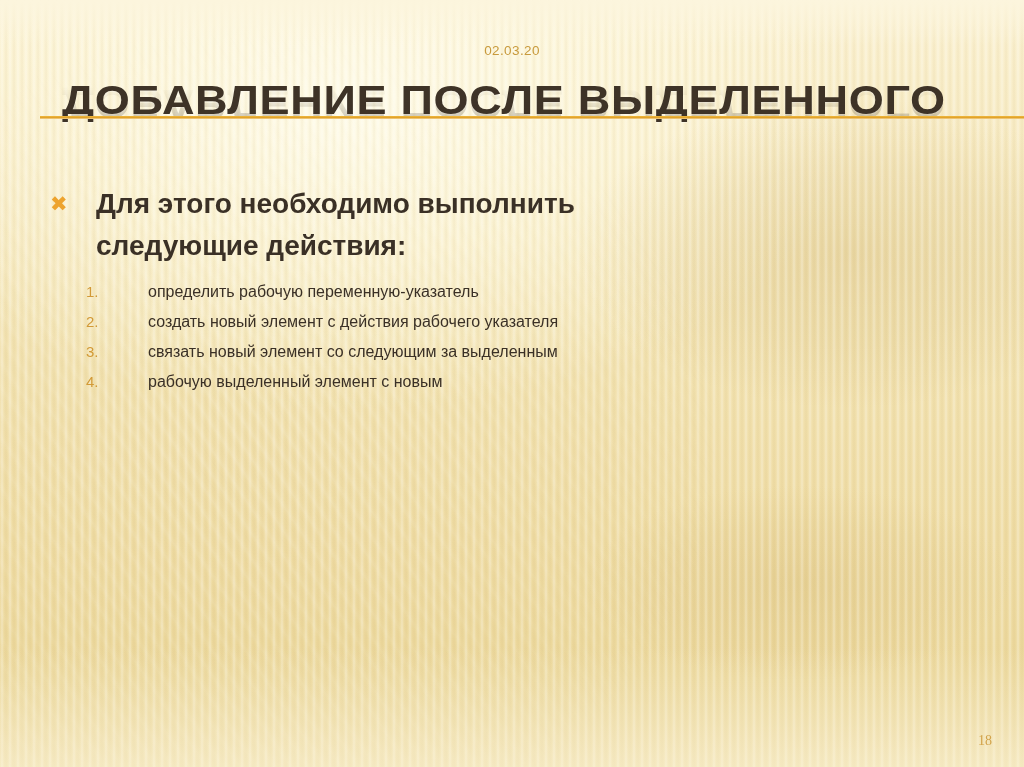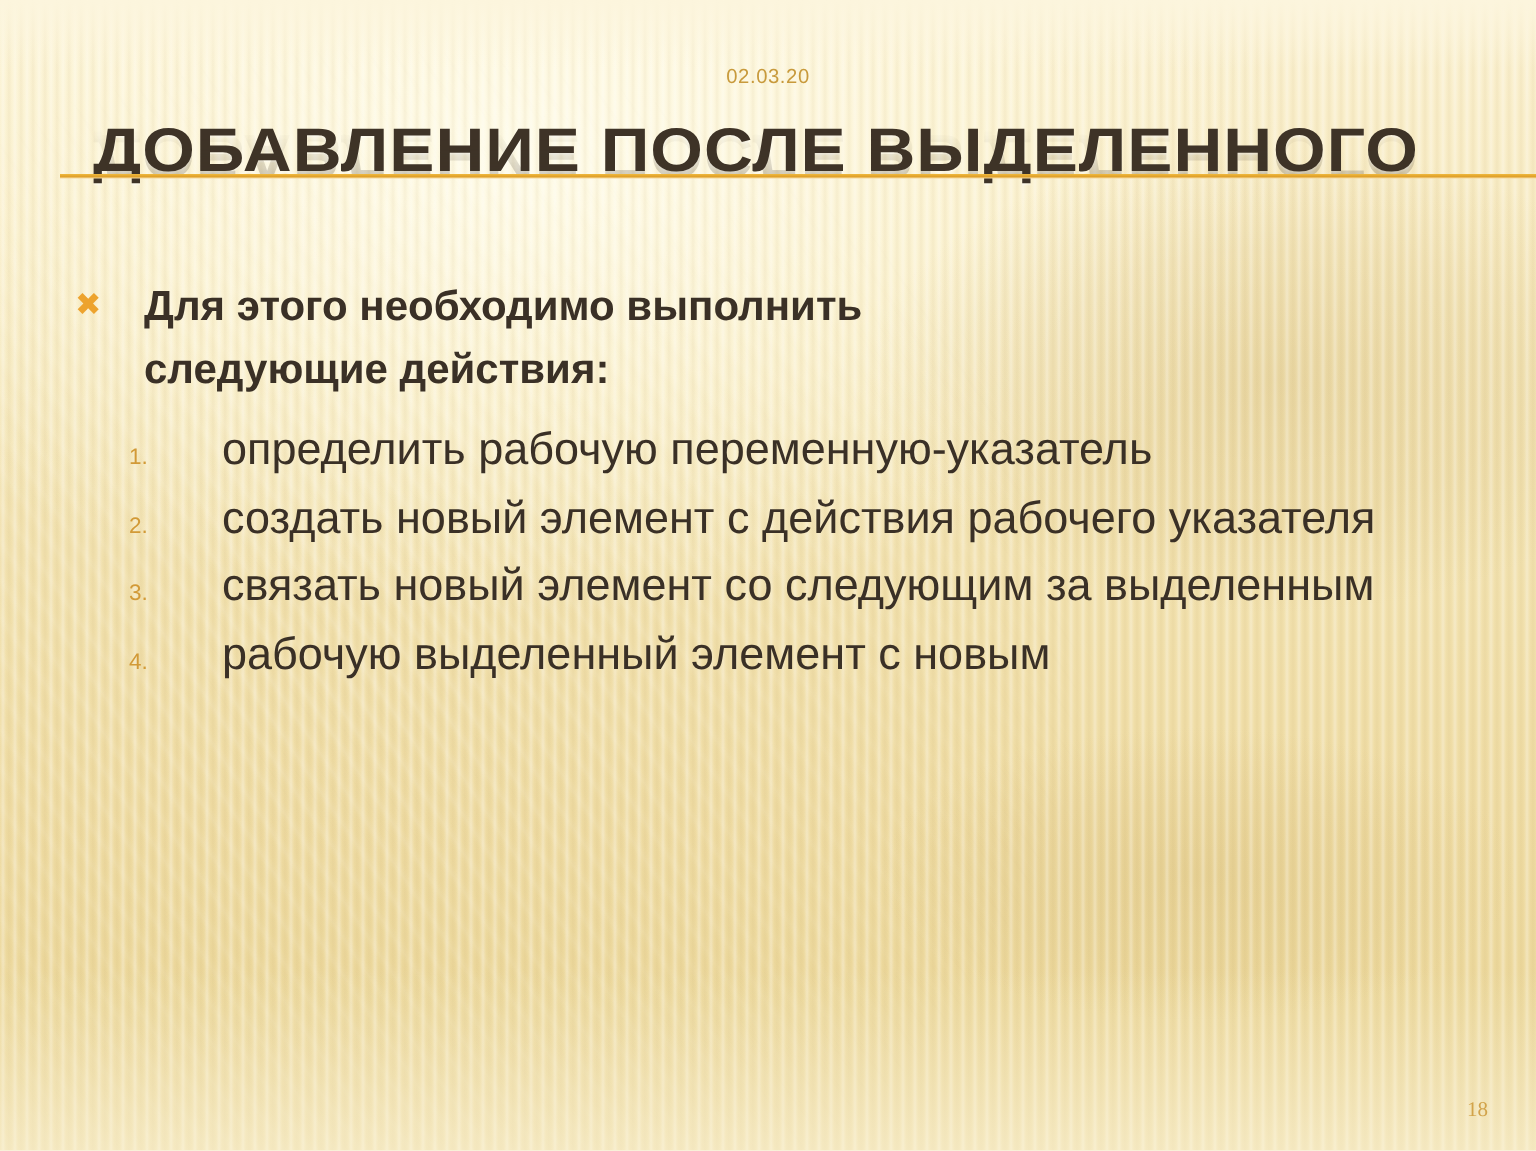--- a/index.html
+++ b/index.html
@@ -215,21 +215,21 @@
     flex: 0 0 auto;
     width: 62px;
     color: #d29a37;
     font-size: 15px;
     line-height: 1;
     text-align: left;
   }
   .lvl2-text {
     flex: 1 1 auto;
     color: #3a3026;
-    font-size: 30px;
+    font-size: 16px;
     line-height: 1.12;
     white-space: nowrap;
   }
 
   
   .pagenum {
     position: absolute;
     right: 32px;
     bottom: 18px;
     font-size: 14px;

